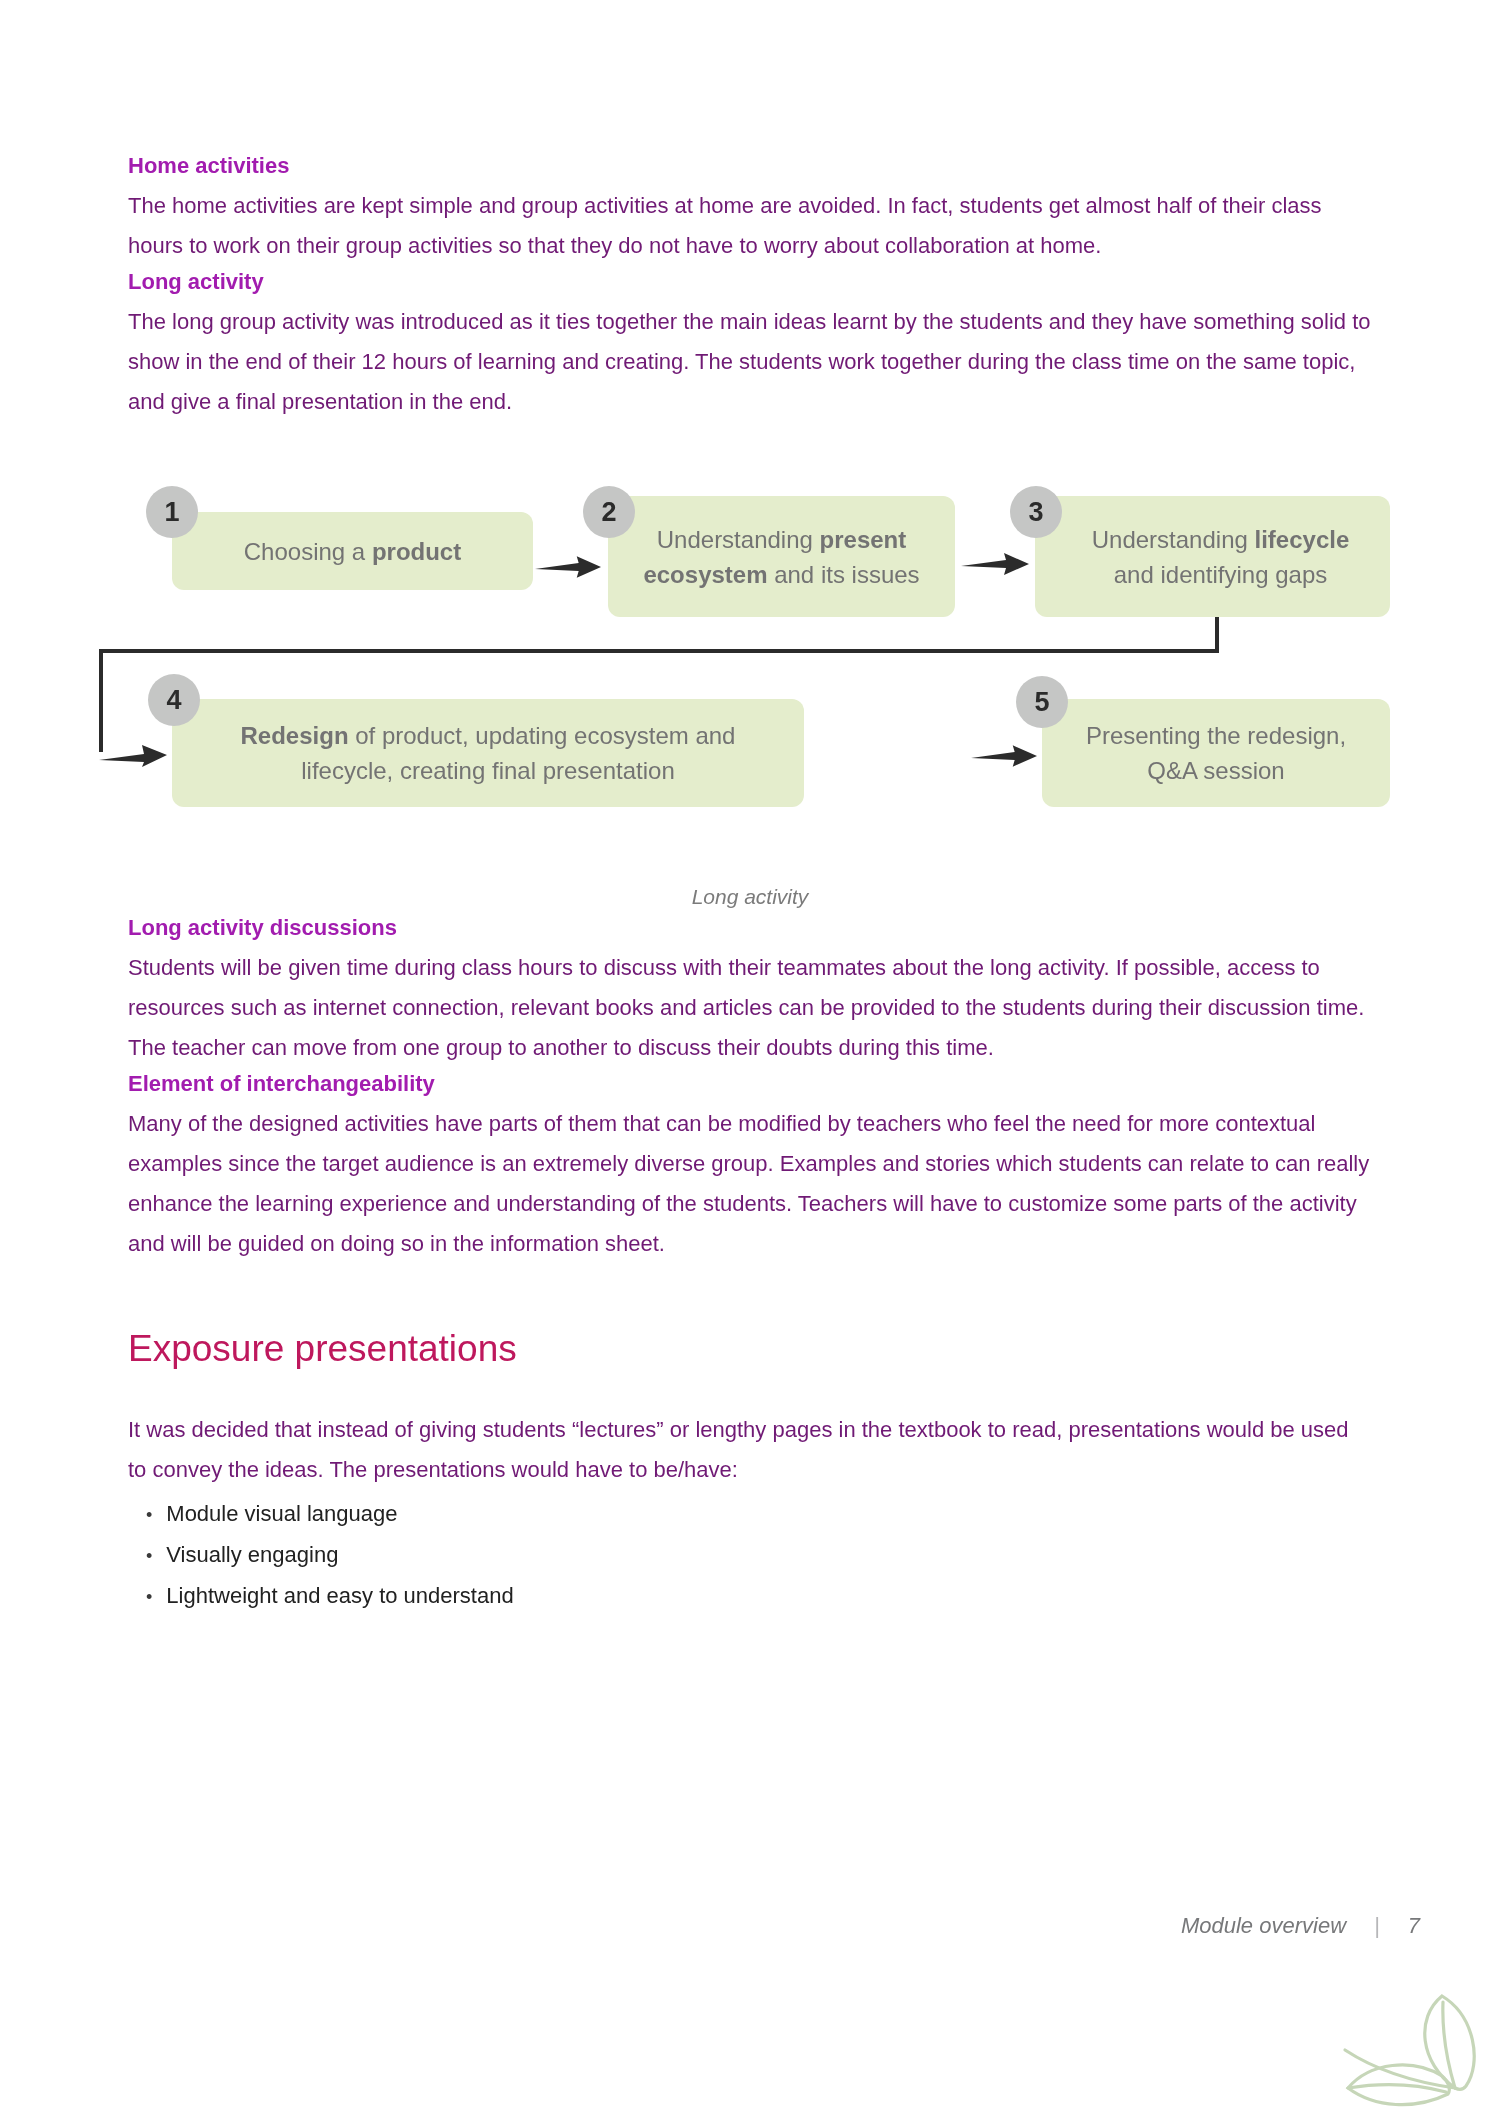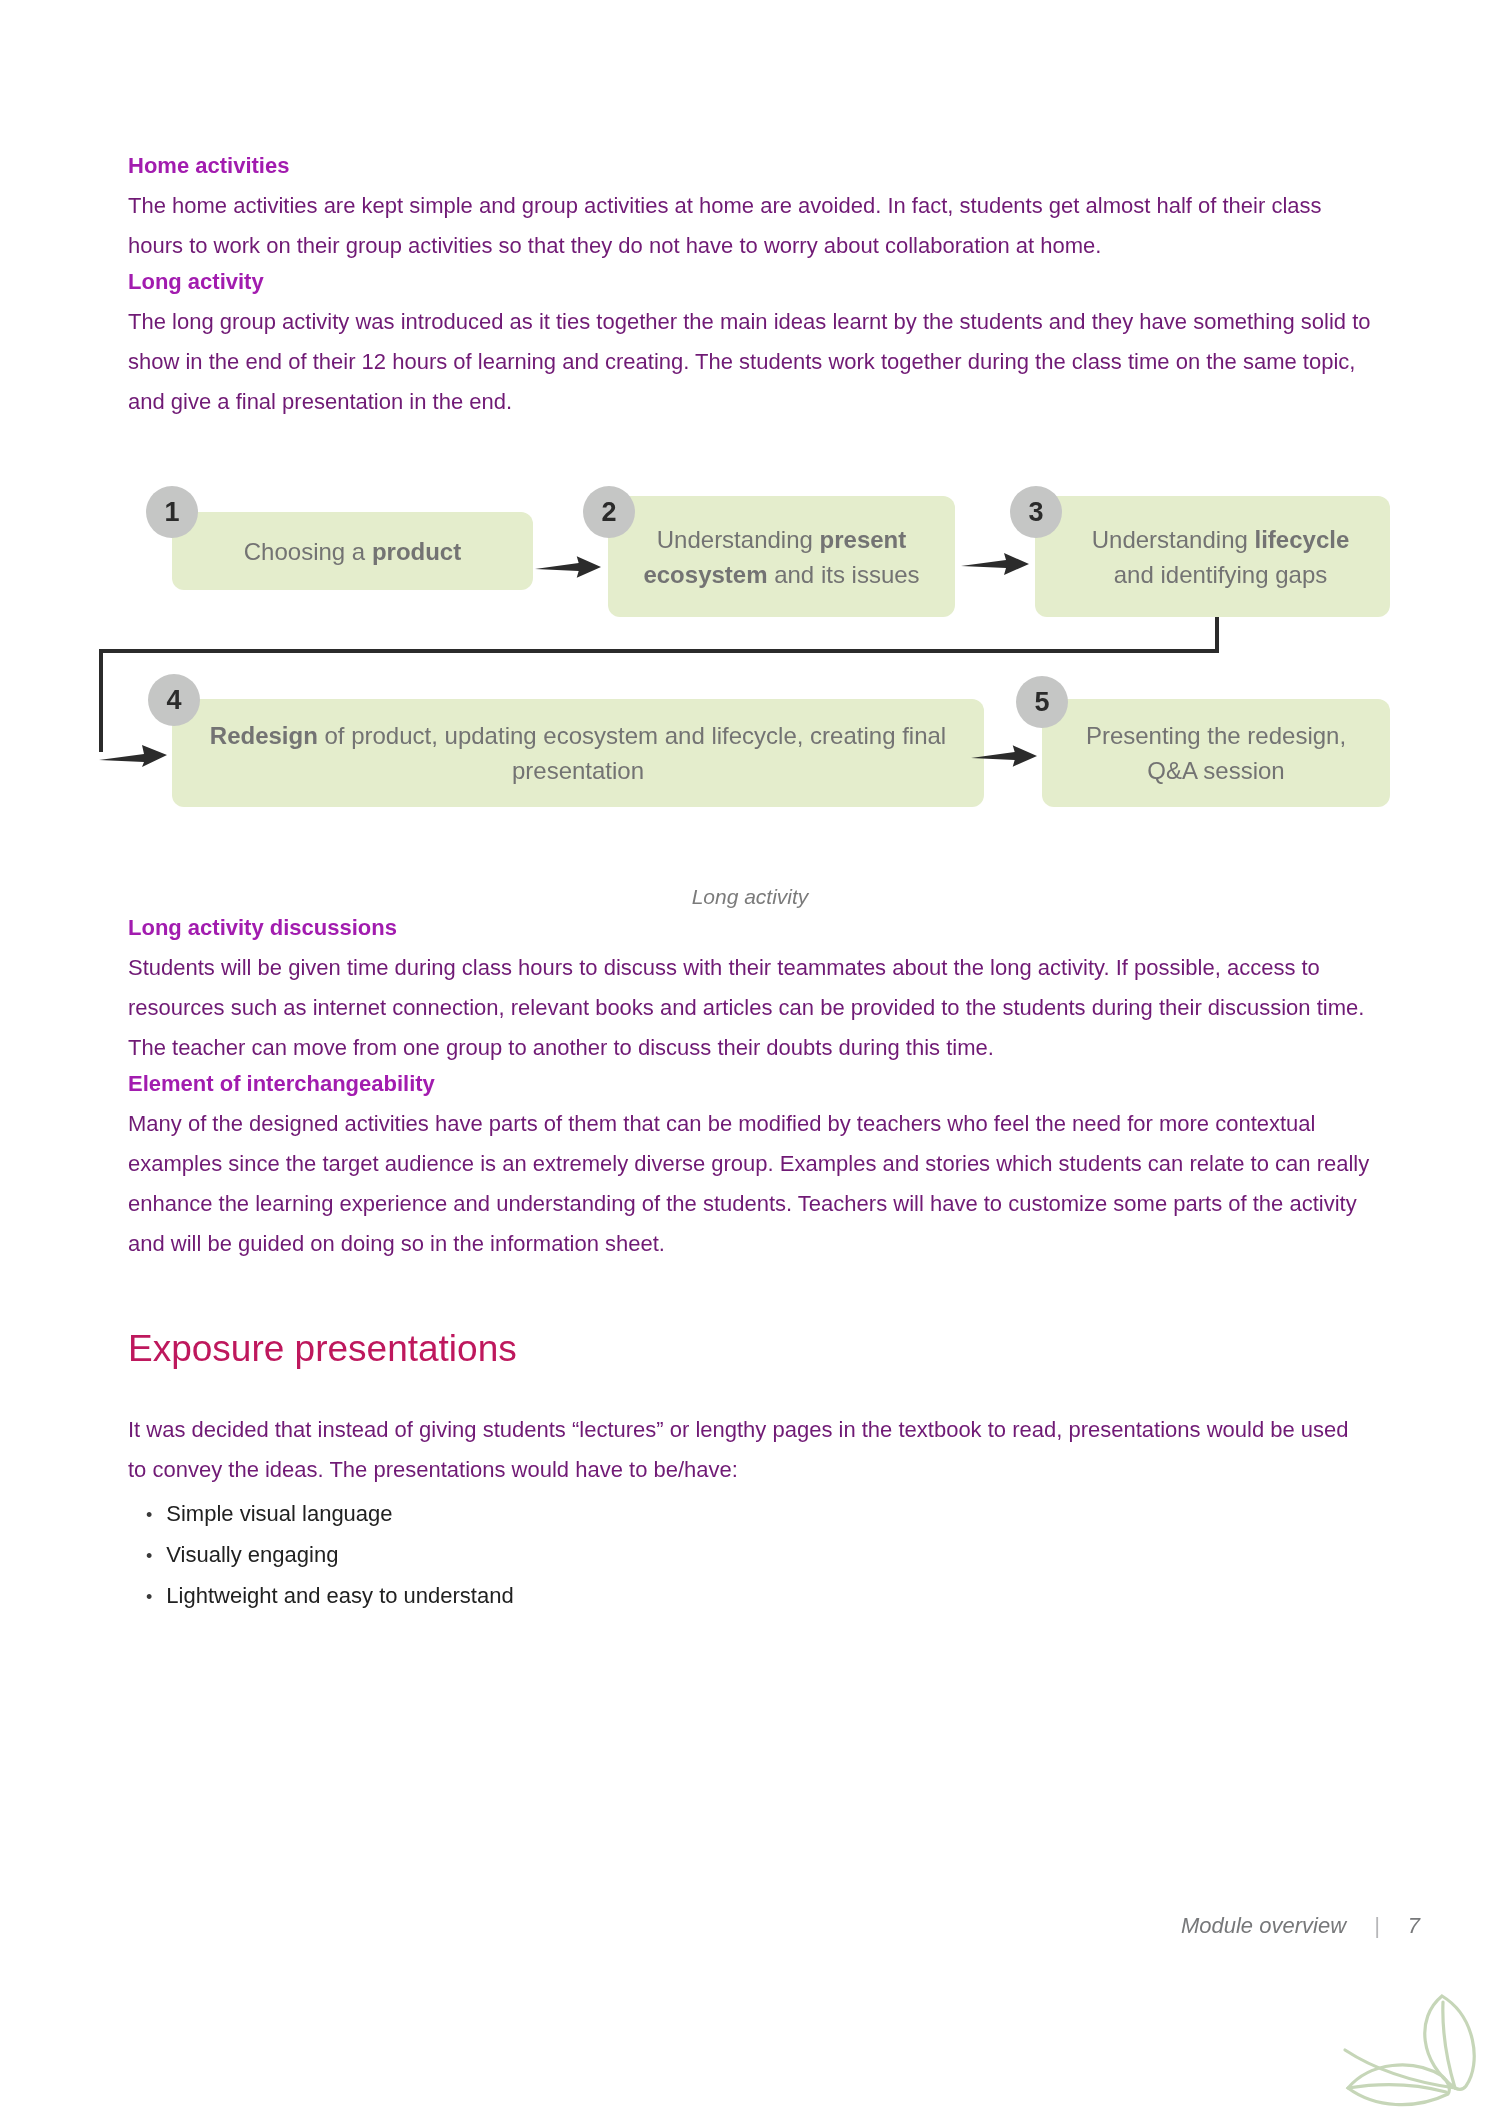--- a/index.html
+++ b/index.html
@@ -112,21 +112,21 @@
       <svg class="flow-arrow" style="left:960px;top:77px;" width="70" height="26" viewBox="0 0 68 26">
         <path d="M0 15 L45 9 L43 2 L68 13 L43 24 L45 17 Z" fill="#2b2b2b"></path>
       </svg>
 
       <div class="step-num" style="left:1010px;top:12px;">3</div>
       <div class="step-box" style="left:1035px;top:22px;width:355px;height:121px;padding-left:44px;">
           <span><span>Understanding </span><span style="font-weight: 700;">lifecycle</span><span> and identifying gaps</span></span>
         </div>
 
       <div class="step-num" style="left:148px;top:200px;">4</div>
-      <div class="step-box" style="left:172px;top:225px;width:812px;height:108px;">
+      <div class="step-box" style="left:172px;top:225px;width:632px;height:108px;">
           <span><span style="font-weight: 700;">Redesign</span><span> of product, updating ecosystem and lifecycle, creating final presentation</span></span>
         </div>
 
       <svg class="flow-arrow" style="left:971px;top:269px;" width="66" height="26" viewBox="0 0 68 26">
         <path d="M0 15 L45 9 L43 2 L68 13 L43 24 L45 17 Z" fill="#2b2b2b"></path>
       </svg>
 
       <div class="step-num" style="left:1016px;top:202px;">5</div>
       <div class="step-box" style="left:1042px;top:225px;width:348px;height:108px;">
           <span><span style="font-weight: 400;">Presenting</span><span> the redesign, Q&amp;A session</span></span>
@@ -140,21 +140,21 @@
 
     <h3 class="sec-head gap-50">Element of interchangeability</h3>
     <p class="para">Many of the designed activities have parts of them that can be modified by teachers who feel the need for more contextual examples since the target audience is an extremely diverse group. Examples and stories which students can relate to can really enhance the learning experience and understanding of the students. Teachers will have to customize some parts of the activity and will be guided on doing so in the information sheet.</p>
 
     <h1 class="big-head">Exposure presentations</h1>
     <p class="para intro">It was decided that instead of giving students “lectures” or lengthy pages in the textbook to read, presentations would be used to convey the ideas. The presentations would have to be/have:</p>
 
     <ul class="bullets">
       <li>
         <span class="bullet">•</span>
-        <span>Simple visual language</span>
+        <span>Module visual language</span>
       </li>
       <li>
         <span class="bullet">•</span>
         <span>Visually engaging</span>
       </li>
       <li>
         <span class="bullet">•</span>
         <span>Lightweight and easy to understand</span>
       </li>
     </ul>

